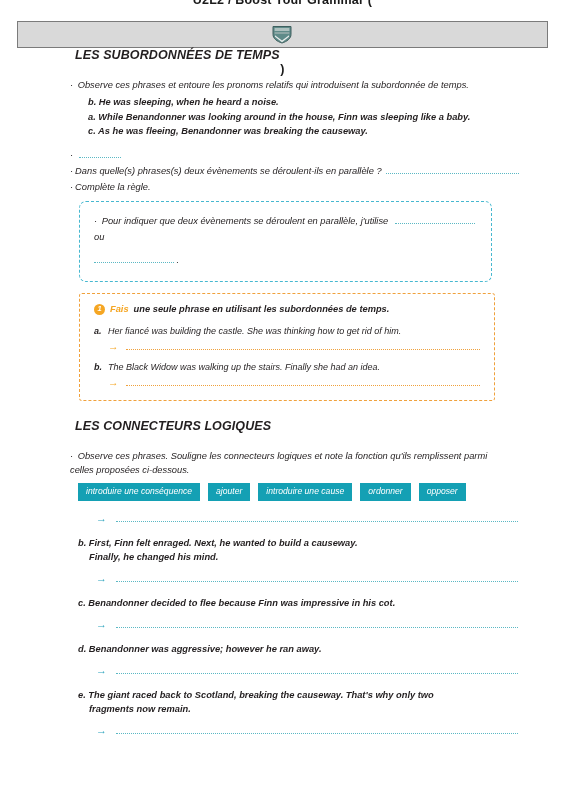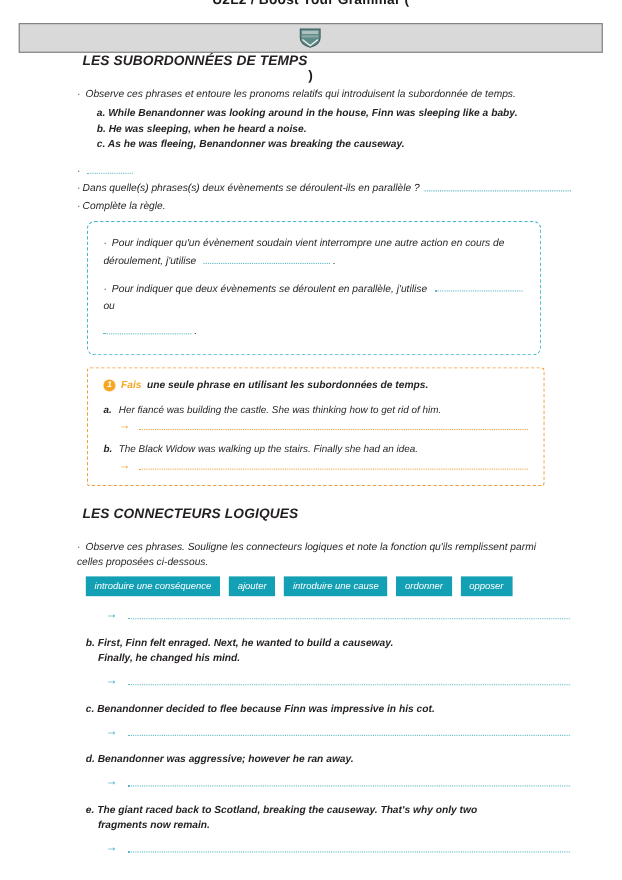--- a/index.html
+++ b/index.html
@@ -263,22 +263,22 @@
 <div class="content">
 
   <h2 class="section-title">LES SUBORDONNÉES DE TEMPS</h2>
 
   <p class="instruction">
     <span class="bullet">·</span>
     <span>Observe ces phrases et entoure les pronoms relatifs qui introduisent la subordonnée de temps.</span>
   </p>
 
   <ul class="sentence-list">
+    <li>b. He was sleeping, when he heard a noise.</li>
     <li>a. While Benandonner was looking around in the house, Finn was sleeping like a baby.</li>
-    <li>b. He was sleeping, when he heard a noise.</li>
     <li>c. As he was fleeing, Benandonner was breaking the causeway.</li>
   </ul>
 
   <div style="height:9px"></div>
 
   <div class="q-row">
     <span class="bullet">·</span>
     <span class="dotline w-short"></span>
   </div>
 
@@ -287,26 +287,20 @@
     <span>Dans quelle(s) phrases(s) deux évènements se déroulent-ils en parallèle ?</span>
     <span class="dotline w-mid"></span>
   </div>
 
   <div class="q-row">
     <span class="bullet">·</span>
     <span>Complète la règle.</span>
   </div>
 
   <div class="rule-box">
-    <div class="rule-line">
-      <span class="bullet">·</span>
-      <span>Pour indiquer qu'un évènement soudain vient interrompre une autre action en cours de déroulement, j'utilise</span>
-      <span class="dotline w-blank1"></span>
-      <span>.</span>
-    </div>
     <div class="rule-line">
       <span class="bullet">·</span>
       <span>Pour indiquer que deux évènements se déroulent en parallèle, j'utilise</span>
       <span class="dotline w-blank2"></span>
       <span>ou</span>
       <br>
       <span class="dotline w-blank3" style="margin-left:0;margin-top:8px"></span>
       <span>.</span>
     </div>
   </div>

